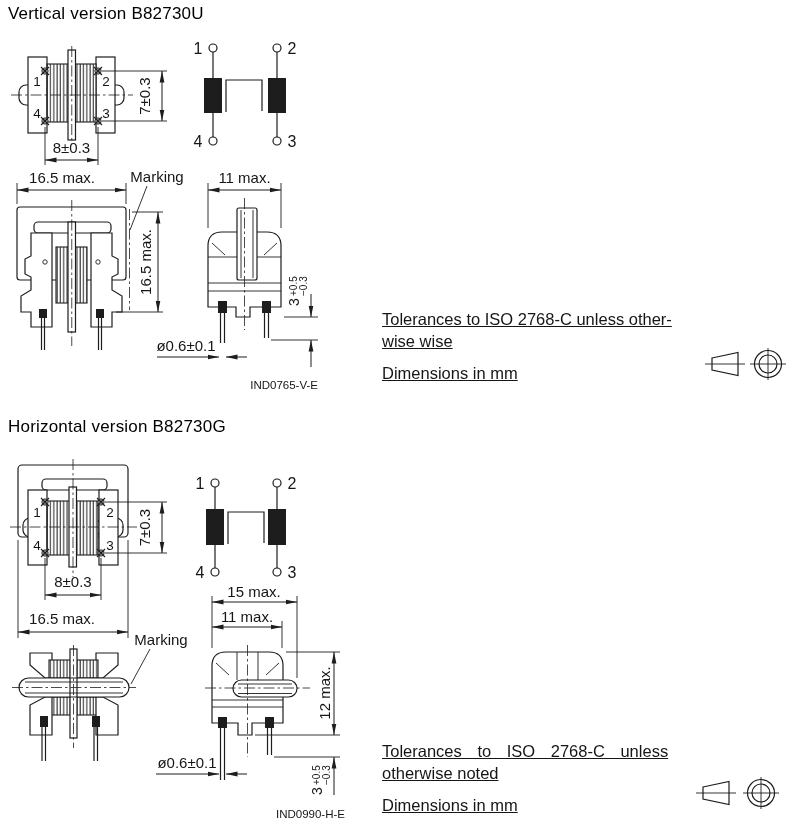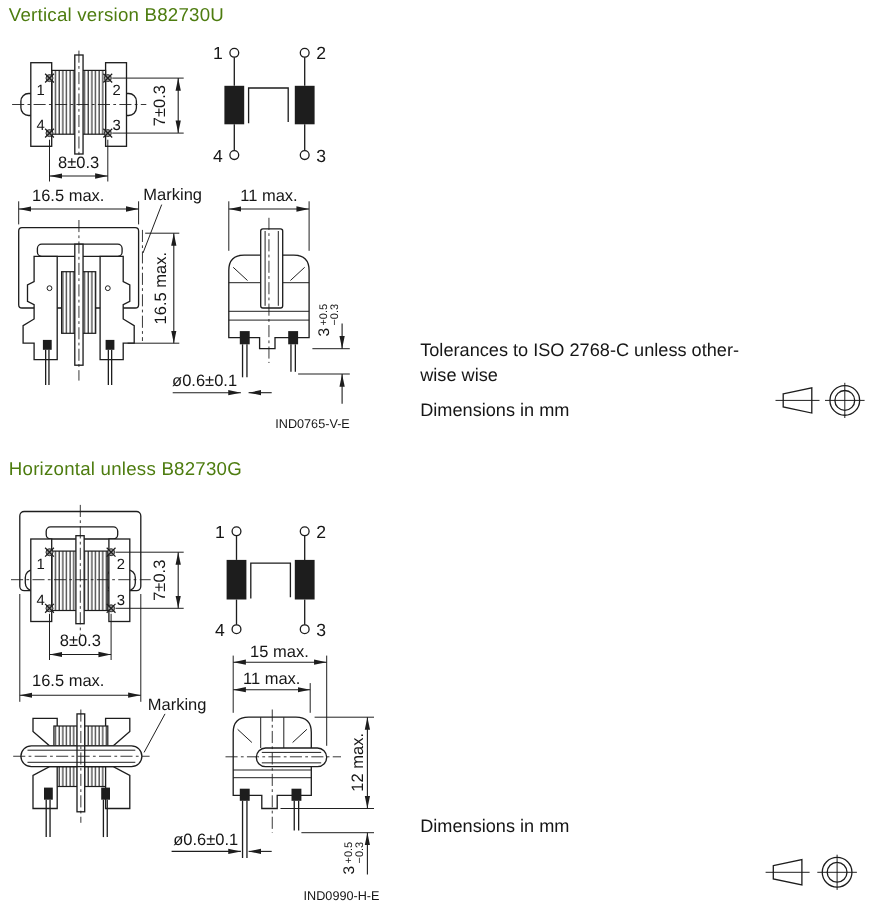--- a/index.html
+++ b/index.html
@@ -1,20 +1,20 @@
 <!DOCTYPE html>
 <html><head>
 <meta charset="utf-8">
 <style>
   html,body{margin:0;padding:0;background:#fff;}
   .page{position:relative;width:793px;height:830px;background:#fff;overflow:hidden;
         font-family:"Liberation Sans",sans-serif;color:#1d1d1d;}
   .page svg{position:absolute;top:0;left:0;}
-  .sec-title{position:absolute;font-size:17px;letter-spacing:.2px;color:#4d7c0f;}
-  .note-block{position:absolute;width:335px;font-size:16.5px;line-height:22px;color:#161616;}
+  .sec-title{position:absolute;font-size:17px;letter-spacing:.2px;color:#000000;}
+  .note-block{position:absolute;width:335px;font-size:16.5px;line-height:22px;color:#161616;text-decoration:underline;}
   .note-block .para{margin:0 0 10px 0;}
   .wide{word-spacing:11px;}
   
   .s{stroke:#1d1d1d;fill:none;stroke-width:1.2px;stroke-linejoin:miter;stroke-linecap:butt;}
   .sw{stroke:#1d1d1d;fill:#ffffff;stroke-width:1.2px;stroke-linejoin:miter;}
   .hatch{stroke:#1d1d1d;stroke-width:1.1px;}
   .thin{stroke:#1d1d1d;fill:none;stroke-width:0.9px;}
   .dim{stroke:#1d1d1d;fill:none;stroke-width:1px;}
   .cl{stroke:#1d1d1d;fill:none;stroke-width:0.8px;stroke-dasharray:11 3 2.5 3;}
   .blk{fill:#1d1d1d;stroke:none;}
@@ -28,29 +28,31 @@
   .t14{font-size:14px;}
   .t10{font-size:10px;}
 </style>
 </head>
 <body>
 
 <div class="page">
 
   <div class="sec-title" style="left:8px;top:4px;">Vertical version B82730U</div>
 
-  <div class="sec-title" style="left:8px;top:417px;">Horizontal unless B82730G</div>
+  <div class="sec-title" style="left:8px;top:417px;">Horizontal version B82730G</div>
 
   <div class="note-block" style="left:382px;top:308px;">
     <p class="para"><span>Tolerances to ISO 2768-C unless other-</span><br>
     <span>wise wise</span></p>
     <p class="para">Dimensions in mm</p>
   </div>
 
   <div class="note-block" style="left:382px;top:740px;">
+    <p class="para"><span class="wide">Tolerances to ISO 2768-C unless</span><br>
+    <span>otherwise noted</span></p>
     <p class="para">Dimensions in mm</p>
   </div>
 
   <svg width="793" height="830" viewBox="0 0 793 830">
     <defs>
       <pattern id="hv" width="3.3" height="6" patternUnits="userSpaceOnUse">
         <rect width="3.3" height="6" fill="#ffffff"></rect>
         <line x1="1" y1="0" x2="1" y2="6" stroke="#1d1d1d" stroke-width="1"></line>
       </pattern>
       <marker id="ar" viewBox="0 0 12 6" refX="11.5" refY="3" markerWidth="12" markerHeight="6" orient="auto-start-reverse" markerUnits="userSpaceOnUse">

